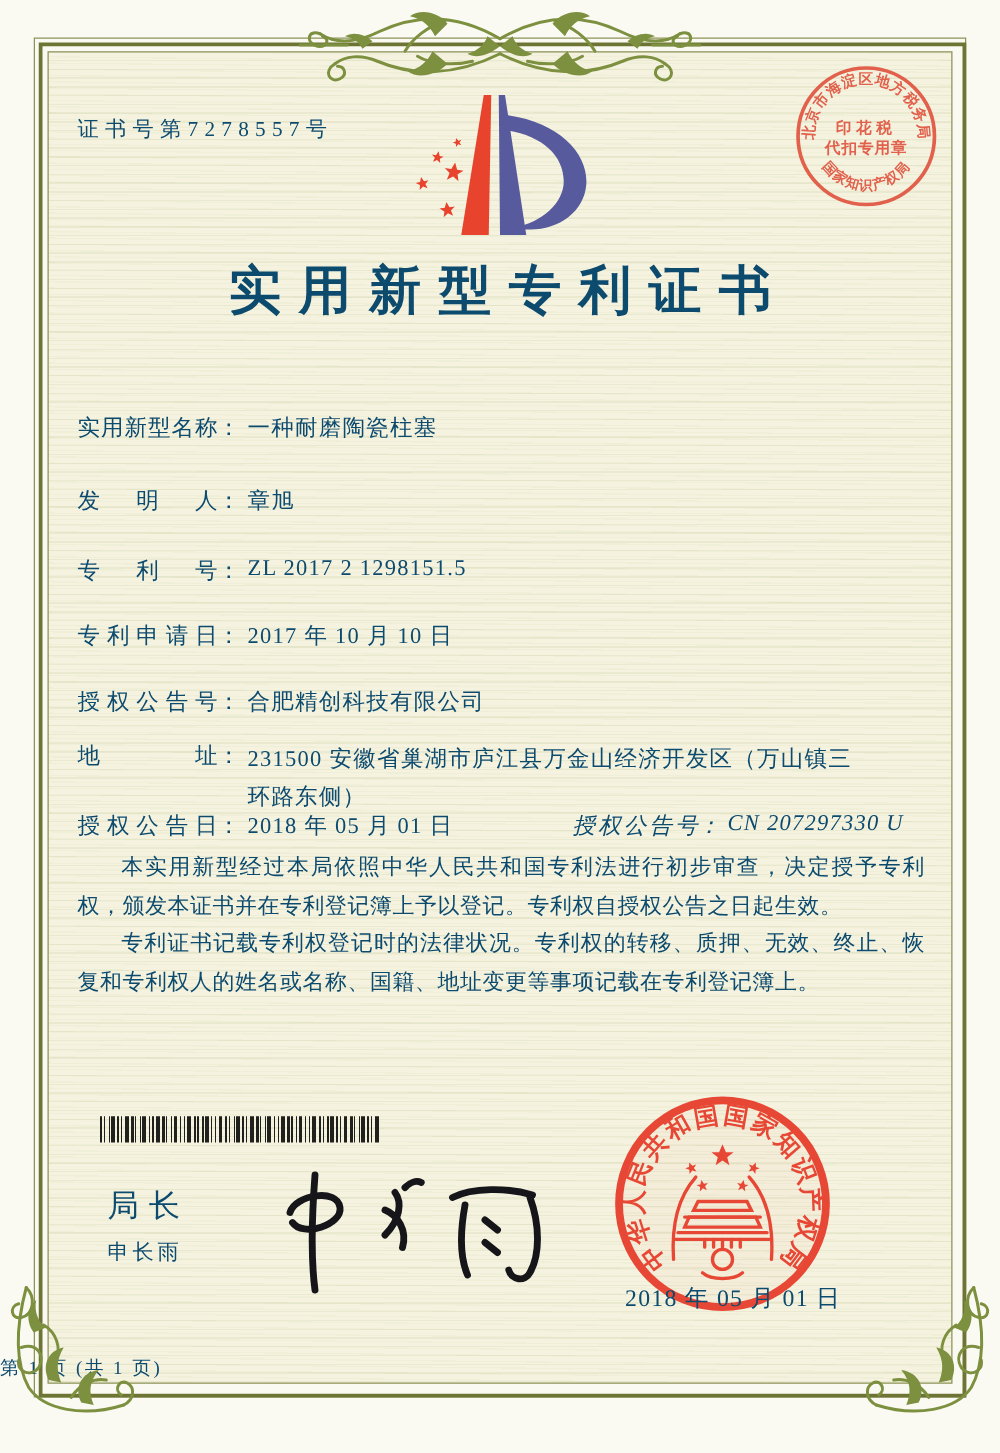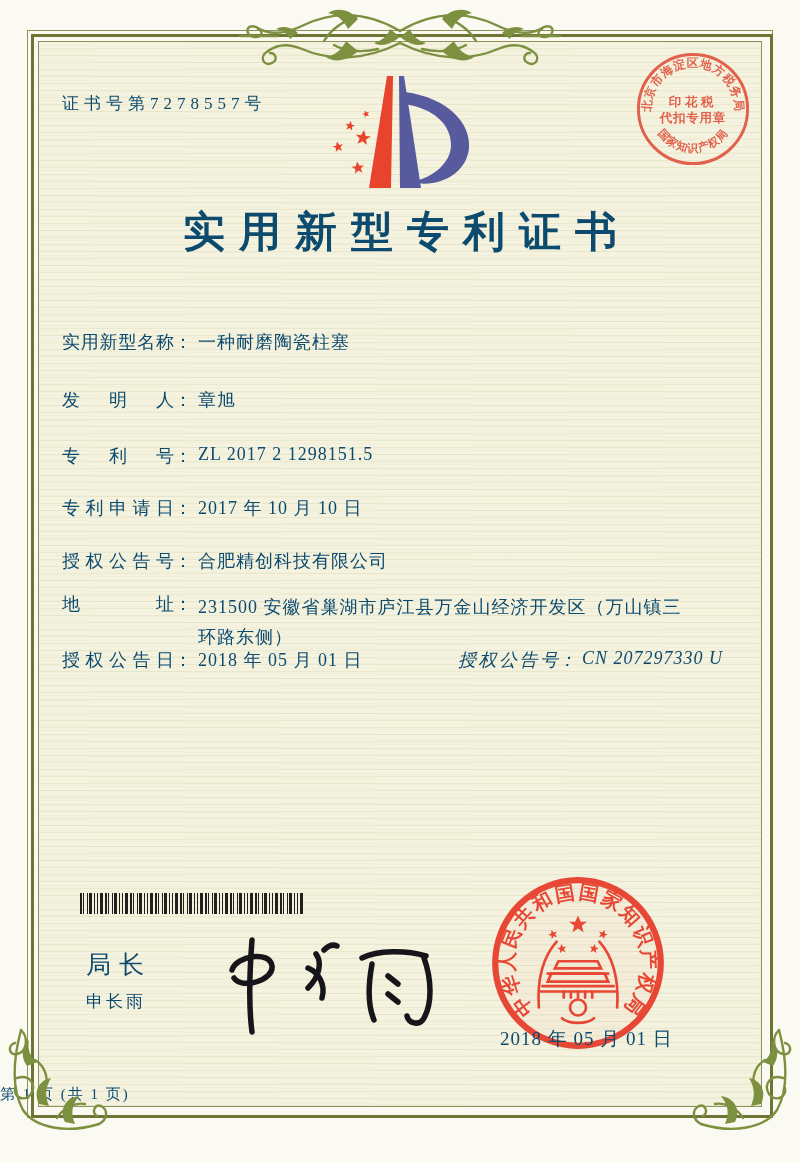--- a/index.html
+++ b/index.html
@@ -176,20 +176,22 @@
       <span class="fcolon">：</span>
       <span class="fvalue">2018 年 05 月 01 日</span>
   </div>
   <div class="grant-right abs">
     <span class="flabel">授权公告号</span>
       <span class="fcolon">：</span>
       <span class="fvalue">CN 207297330 U</span>
   </div>
 
   <div class="paras abs">
+    <p>本实用新型经过本局依照中华人民共和国专利法进行初步审查，决定授予专利权，颁发本证书并在专利登记簿上予以登记。专利权自授权公告之日起生效。</p>
+    <p>专利证书记载专利权登记时的法律状况。专利权的转移、质押、无效、终止、恢复和专利权人的姓名或名称、国籍、地址变更等事项记载在专利登记簿上。</p>
   </div>
 
   <div class="barcode abs"></div>
 
   <div class="director-title abs">局长</div>
   <div class="director-name abs">申长雨</div>
 
   <svg class="signature abs" viewBox="0 0 240 110">
     <g stroke="#16161a" stroke-width="5.5" fill="none" stroke-linecap="round" stroke-linejoin="round">
       <path d="M20,42 C24,28 58,22 60,38 C62,52 30,62 22,50"></path>

